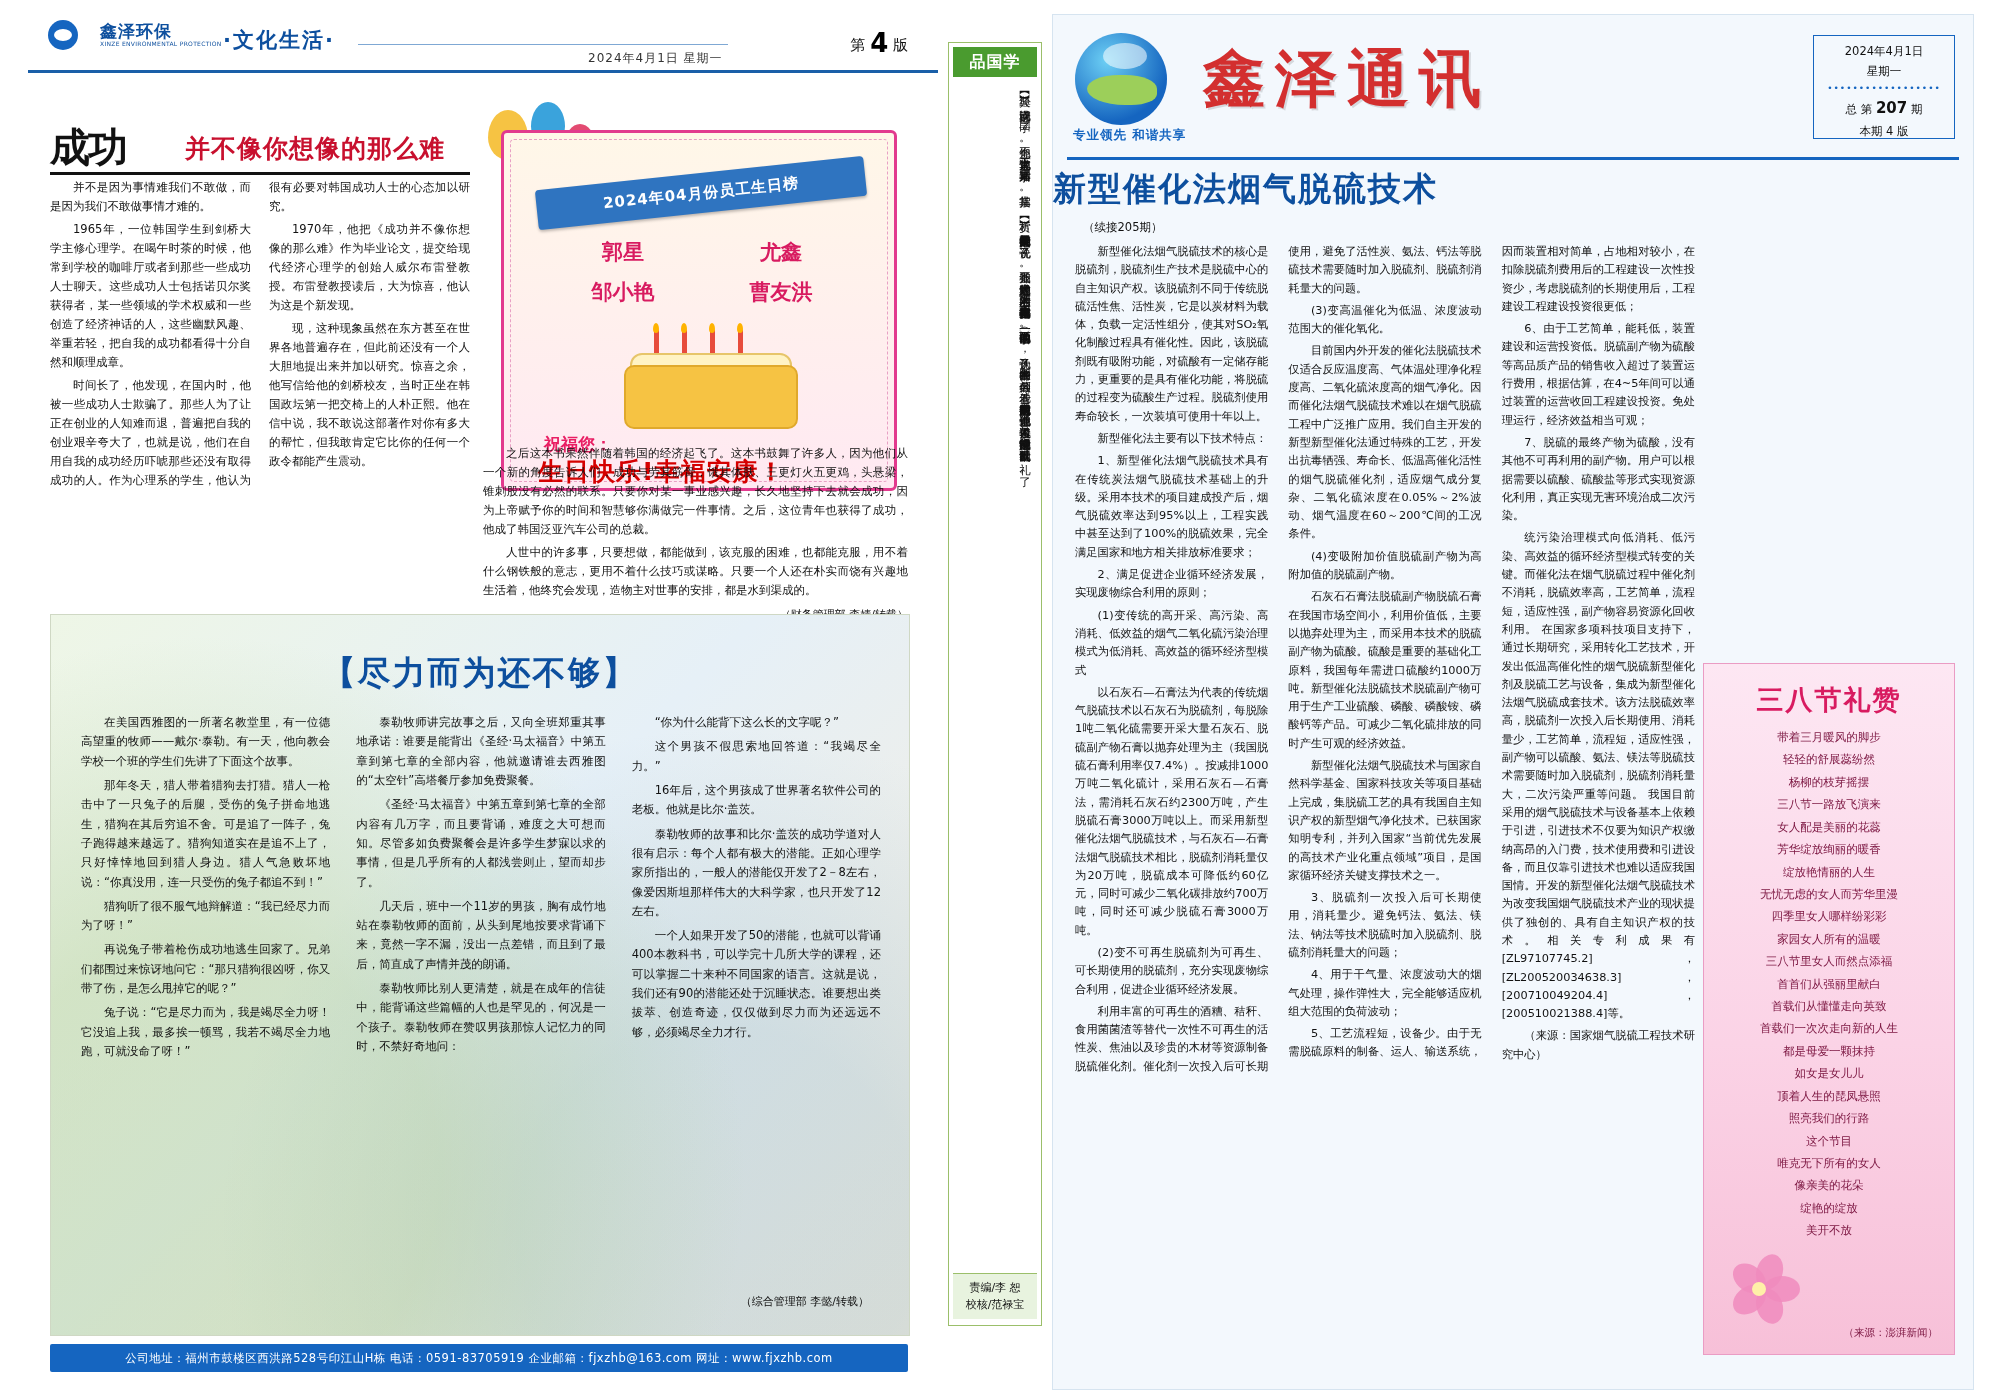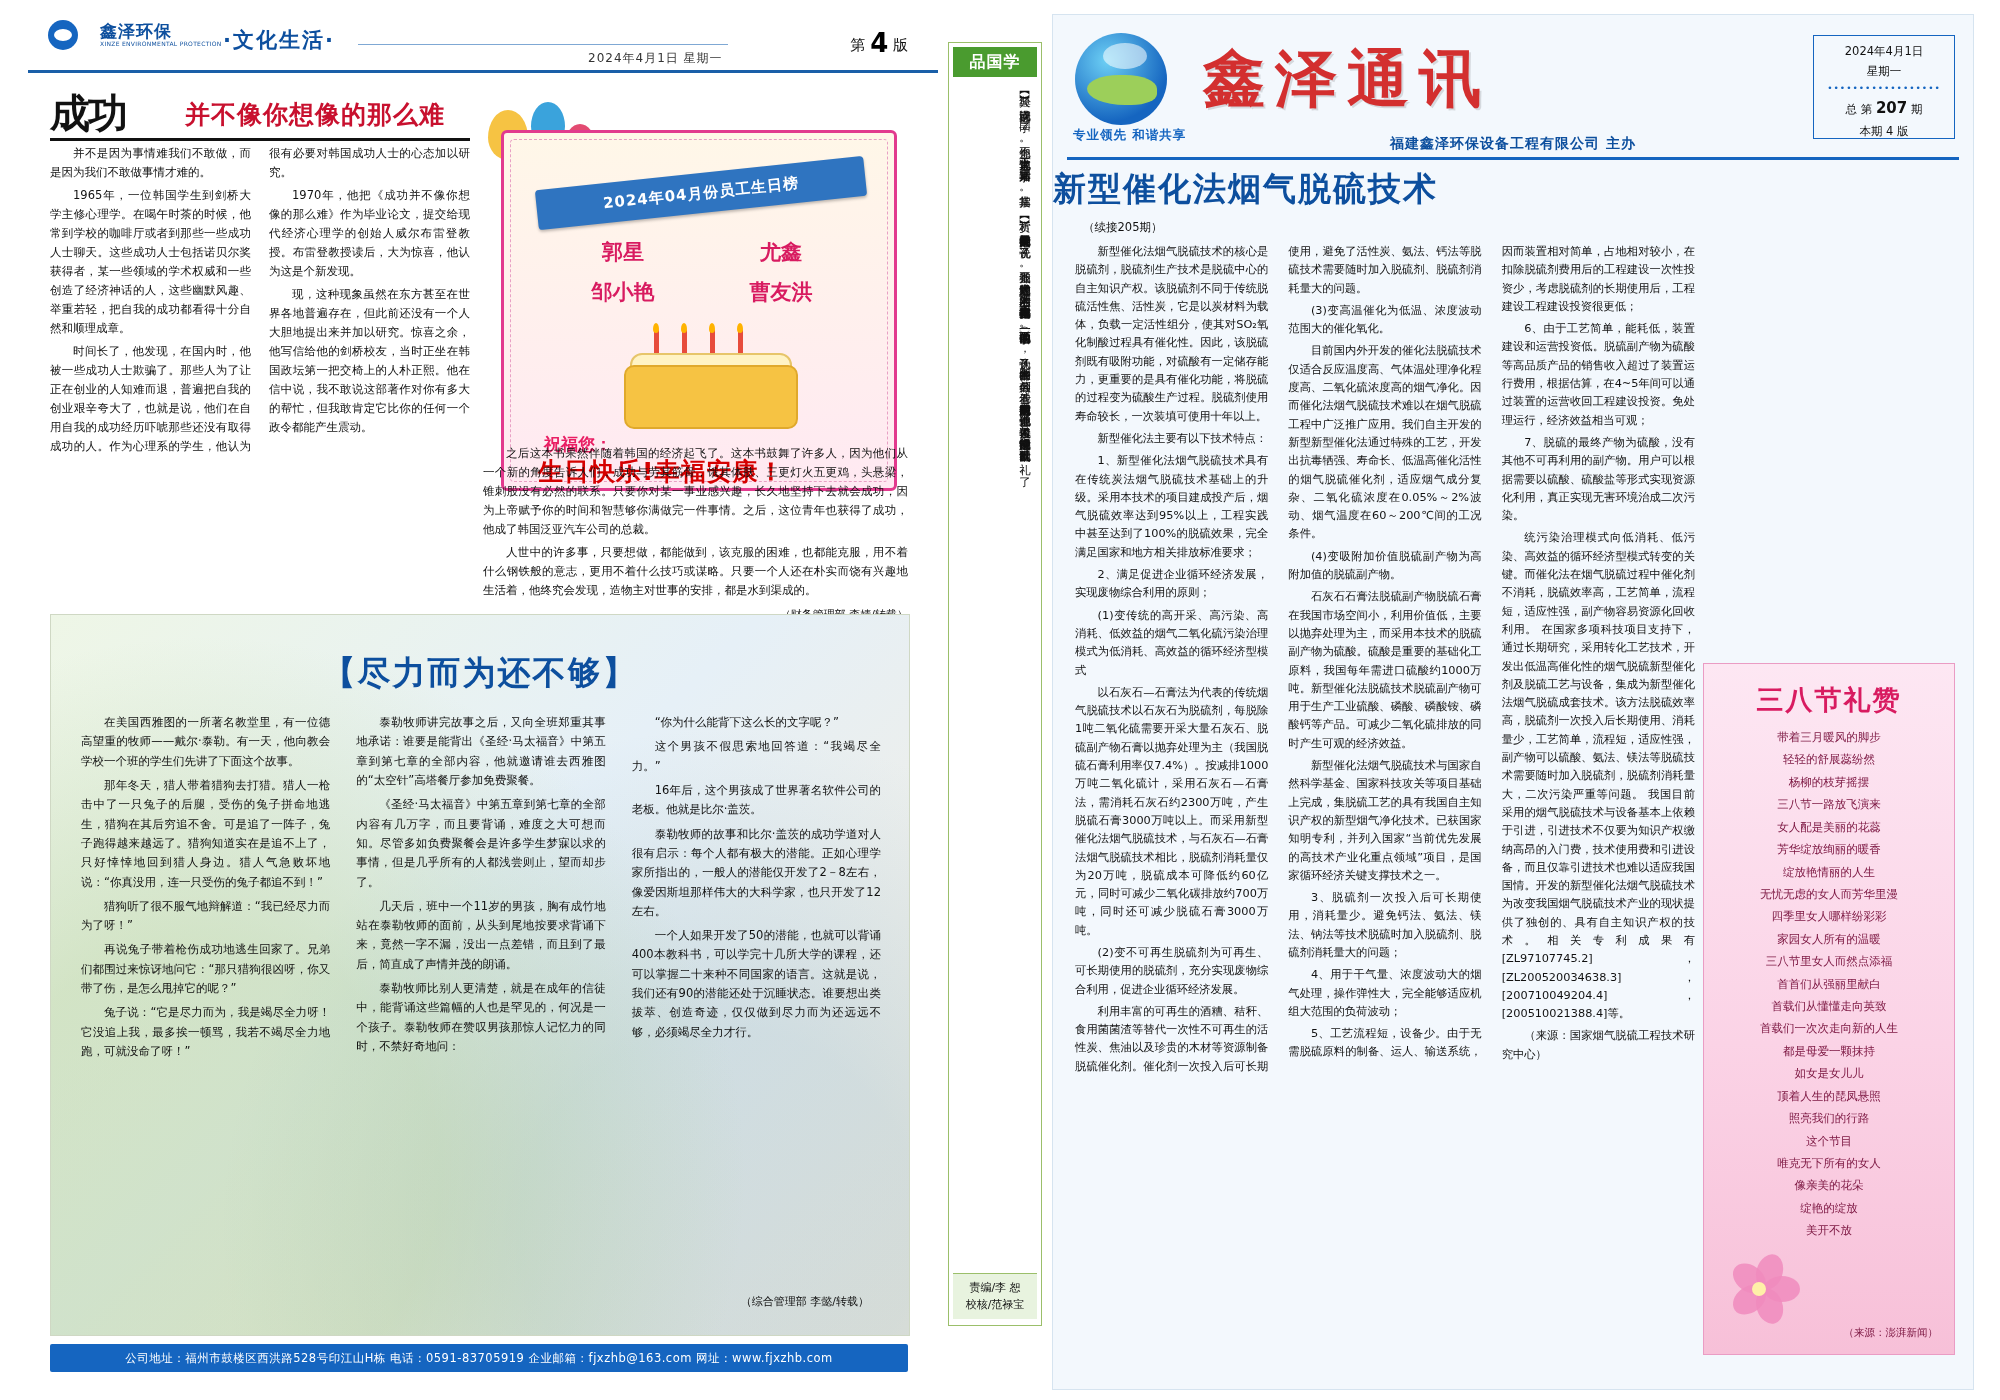--- a/index.html
+++ b/index.html
@@ -21,21 +21,21 @@
   .logo-text{line-height:1.05;}
   .logo-cn{font-size:17px;font-weight:bold;color:#0d4f9e;letter-spacing:1px;}
   .logo-en{font-size:6px;color:#0d4f9e;letter-spacing:.3px;}
   .section-title{position:absolute;left:195px;top:12px;font-size:21px;font-weight:bold;color:#0d4f9e;letter-spacing:2px;}
   .hdr-rule{position:absolute;left:330px;top:30px;width:370px;height:1px;background:#7fa8d4;}
   .hdr-date{position:absolute;left:560px;top:36px;font-size:12px;color:#333;letter-spacing:1px;}
   .hdr-page{position:absolute;right:30px;top:14px;font-size:15px;color:#111;}
   .hdr-page b{font-size:26px;color:#000;vertical-align:-2px;}
 
   .art1{position:absolute;left:22px;top:72px;width:420px;}
-  .art1-title{position:relative;height:58px;}
+  .art1-title{position:relative;height:58px;margin-top:34px;}
   .cheng{position:absolute;left:0;top:0;font-size:40px;font-weight:bold;color:#111;font-family:"DejaVu Serif","Liberation Serif",serif;letter-spacing:-2px;}
   .art1-sub{position:absolute;left:135px;top:12px;font-size:25px;font-weight:bold;color:#c8102e;letter-spacing:1px;
     font-family:"DejaVu Serif","Liberation Serif",serif;}
   .art1-underline{position:absolute;left:0;top:52px;width:420px;height:3px;background:#111;}
 
   .cols2{column-count:2;column-gap:18px;font-size:11.5px;line-height:1.65;color:#111;text-align:justify;}
   .cols2 p{margin:0 0 4px 0;text-indent:2em;}
   .sign{text-align:right;font-size:11px;margin-top:6px;}
 
   
@@ -258,21 +258,20 @@
         <div>2024年4月1日</div>
         <div>星期一</div>
         <div class="dots">••••••••••••••••••</div>
         <div>
           <span>总 第</span>
           <b>207</b>
           <span>期</span>
         </div>
         <div>本期 4 版</div>
       </div>
-      <div class="host">福建鑫泽环保设备工程有限公司  主办</div>
       <div class="mast-rule"></div>
     </div>
 
     <div class="rp-title">新型催化法烟气脱硫技术</div>
     <div class="rp-cont">（续接205期）</div>
 
     <div class="rp-cols">
       <p>新型催化法烟气脱硫技术的核心是脱硫剂，脱硫剂生产技术是脱硫中心的自主知识产权。该脱硫剂不同于传统脱硫活性焦、活性炭，它是以炭材料为载体，负载一定活性组分，使其对SO₂氧化制酸过程具有催化性。因此，该脱硫剂既有吸附功能，对硫酸有一定储存能力，更重要的是具有催化功能，将脱硫的过程变为硫酸生产过程。脱硫剂使用寿命较长，一次装填可使用十年以上。</p>
       <p>新型催化法主要有以下技术特点：</p>
       <p>1、新型催化法烟气脱硫技术具有在传统炭法烟气脱硫技术基础上的升级。采用本技术的项目建成投产后，烟气脱硫效率达到95%以上，工程实践中甚至达到了100%的脱硫效果，完全满足国家和地方相关排放标准要求；</p>

